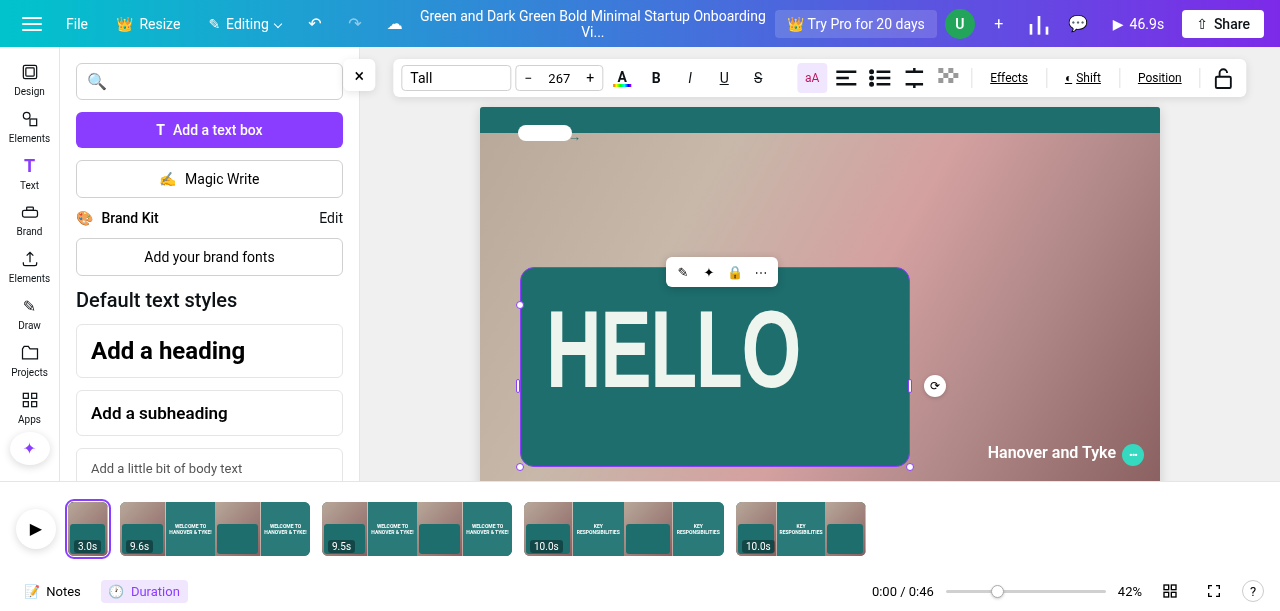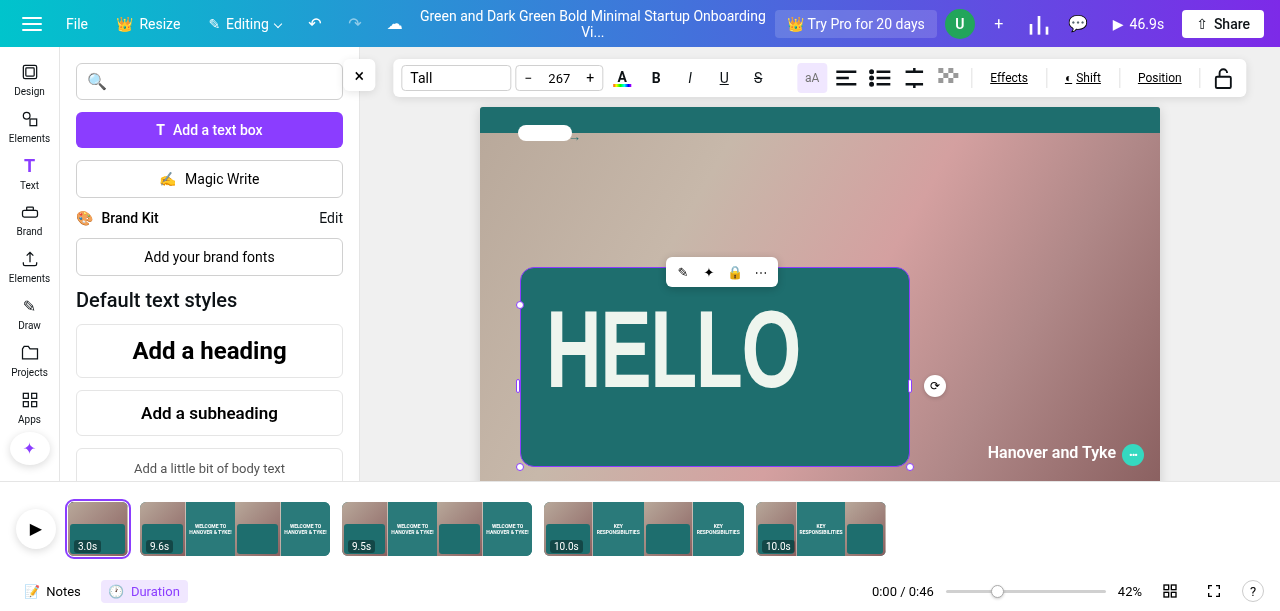--- a/index.html
+++ b/index.html
@@ -28,33 +28,33 @@
 .rail .sparkle { margin-top: auto; margin-bottom: 16px; width: 40px; height: 40px; border-radius: 50%; background: #fff; box-shadow: 0 2px 8px rgba(0,0,0,0.15); display: flex; align-items: center; justify-content: center; color: #8b3dff; }
 
 .side { width: 300px; background: #fff; border-right: 1px solid #e5e5e5; padding: 16px; overflow-y: auto; display: flex; flex-direction: column; gap: 12px; }
 .side .srch { display: flex; align-items: center; gap: 8px; border: 1px solid #d0d0d0; border-radius: 6px; padding: 8px 10px; }
 .side .srch input { border: none; outline: none; flex: 1; font-size: 14px; }
 .side .pbtn { background: #8b3dff; color: #fff; border: none; border-radius: 6px; padding: 10px; font-size: 14px; font-weight: 500; display: flex; align-items: center; justify-content: center; gap: 8px; cursor: pointer; }
 .side .wbtn { background: #fff; border: 1px solid #d0d0d0; border-radius: 6px; padding: 10px; font-size: 14px; display: flex; align-items: center; justify-content: center; gap: 8px; cursor: pointer; }
 .side .bkrow { display: flex; align-items: center; justify-content: space-between; font-size: 14px; font-weight: 500; }
 .side .bkrow .edit { color: #0d1216; font-weight: 400; }
 .side .sect { font-size: 20px; font-weight: 500; color: #0d1216; }
-.side .stylecard { border: 1px solid #e5e5e5; border-radius: 6px; padding: 12px 14px; cursor: pointer; text-align: center; }
+.side .stylecard { border: 1px solid #e5e5e5; border-radius: 6px; padding: 12px 14px; cursor: pointer; }
 .side .h1c { font-size: 24px; font-weight: 700; }
 .side .h2c { font-size: 17px; font-weight: 600; }
 .side .bodyc { font-size: 13px; color: #555; }
 
 .canvas { flex: 1; background: #f0f0f0; position: relative; display: flex; flex-direction: column; }
 .toolbar { position: absolute; top: 12px; left: 50%; transform: translateX(-50%); background: #fff; border-radius: 6px; box-shadow: 0 2px 8px rgba(0,0,0,0.1); display: flex; align-items: center; padding: 4px 8px; gap: 4px; z-index: 10; }
 .toolbar .fsel { border: 1px solid #d0d0d0; border-radius: 4px; padding: 4px 8px; font-size: 14px; min-width: 110px; }
 .toolbar .nsel { display: flex; align-items: center; border: 1px solid #d0d0d0; border-radius: 4px; }
 .toolbar .nsel button { border: none; background: none; padding: 4px 8px; cursor: pointer; font-size: 14px; }
 .toolbar .nsel .num { padding: 4px 8px; font-size: 13px; min-width: 35px; text-align: center; }
 .toolbar .tbtn { width: 30px; height: 30px; display: flex; align-items: center; justify-content: center; border-radius: 4px; cursor: pointer; font-size: 14px; color: #0d1216; }
-.toolbar .tbtn.on { background: #f0e7ff; color: #737373; margin-left: 20px; }
+.toolbar .tbtn.on { background: #f0e7ff; color: #be185d; margin-left: 20px; }
 .toolbar .sep { width: 1px; height: 20px; background: #e0e0e0; margin: 0 4px; }
 .toolbar .txtbtn { padding: 4px 10px; font-size: 12px; cursor: pointer; border-radius: 4px; text-decoration: underline; }
 .toolbar .colorA { width: 18px; height: 18px; border-bottom: 3px solid; border-image: linear-gradient(90deg,#f00,#ff0,#0f0,#0ff,#00f,#f0f) 1; display: flex; align-items: center; justify-content: center; font-weight: 700; }
 .toolbar .closex { position: absolute; left: -50px; top: 0; width: 32px; height: 32px; background: #fff; border-radius: 6px; box-shadow: 0 2px 8px rgba(0,0,0,0.1); display: flex; align-items: center; justify-content: center; font-size: 18px; cursor: pointer; }
 
 .stage { flex: 1; display: flex; align-items: center; justify-content: center; padding: 60px 20px 20px; }
 .slide { width: 680px; height: 383px; background: #fff; border-radius: 3px; box-shadow: 0 2px 12px rgba(0,0,0,0.15); position: relative; overflow: hidden; }
 .slide .bg { position: absolute; inset: 0; background: linear-gradient(120deg, #b8a89a 0%, #c7b8aa 30%, #d4a0a0 55%, #b08888 75%, #8a6060 100%); }
 .slide .tealtop { position: absolute; top: 0; left: 0; right: 0; height: 26px; background: #1e6e6e; }
 .slide .pill { position: absolute; top: 18px; left: 38px; width: 54px; height: 16px; background: #fff; border-radius: 10px; }
@@ -323,21 +323,21 @@
         <div class="brand">Hanover and Tyke</div>
         <div class="bdot">•••</div>
       </div>
     </div>
   </div>
 </div>
 
 <div class="bottom">
   <div class="thumbs" id="thumbs">
     <div class="play">▶</div>
-  <div class="th sel" style="width: 60px;">
+  <div class="th sel" style="width: 40px;">
         <div class="marker"></div>
         <div class="seg">
           <div class="mt"></div>
         </div>
         <div class="dur">3.0s</div>
       </div>
       <div class="th" style="width: 190px;">
         <div class="seg">
           <div class="mt"></div>
         </div>

